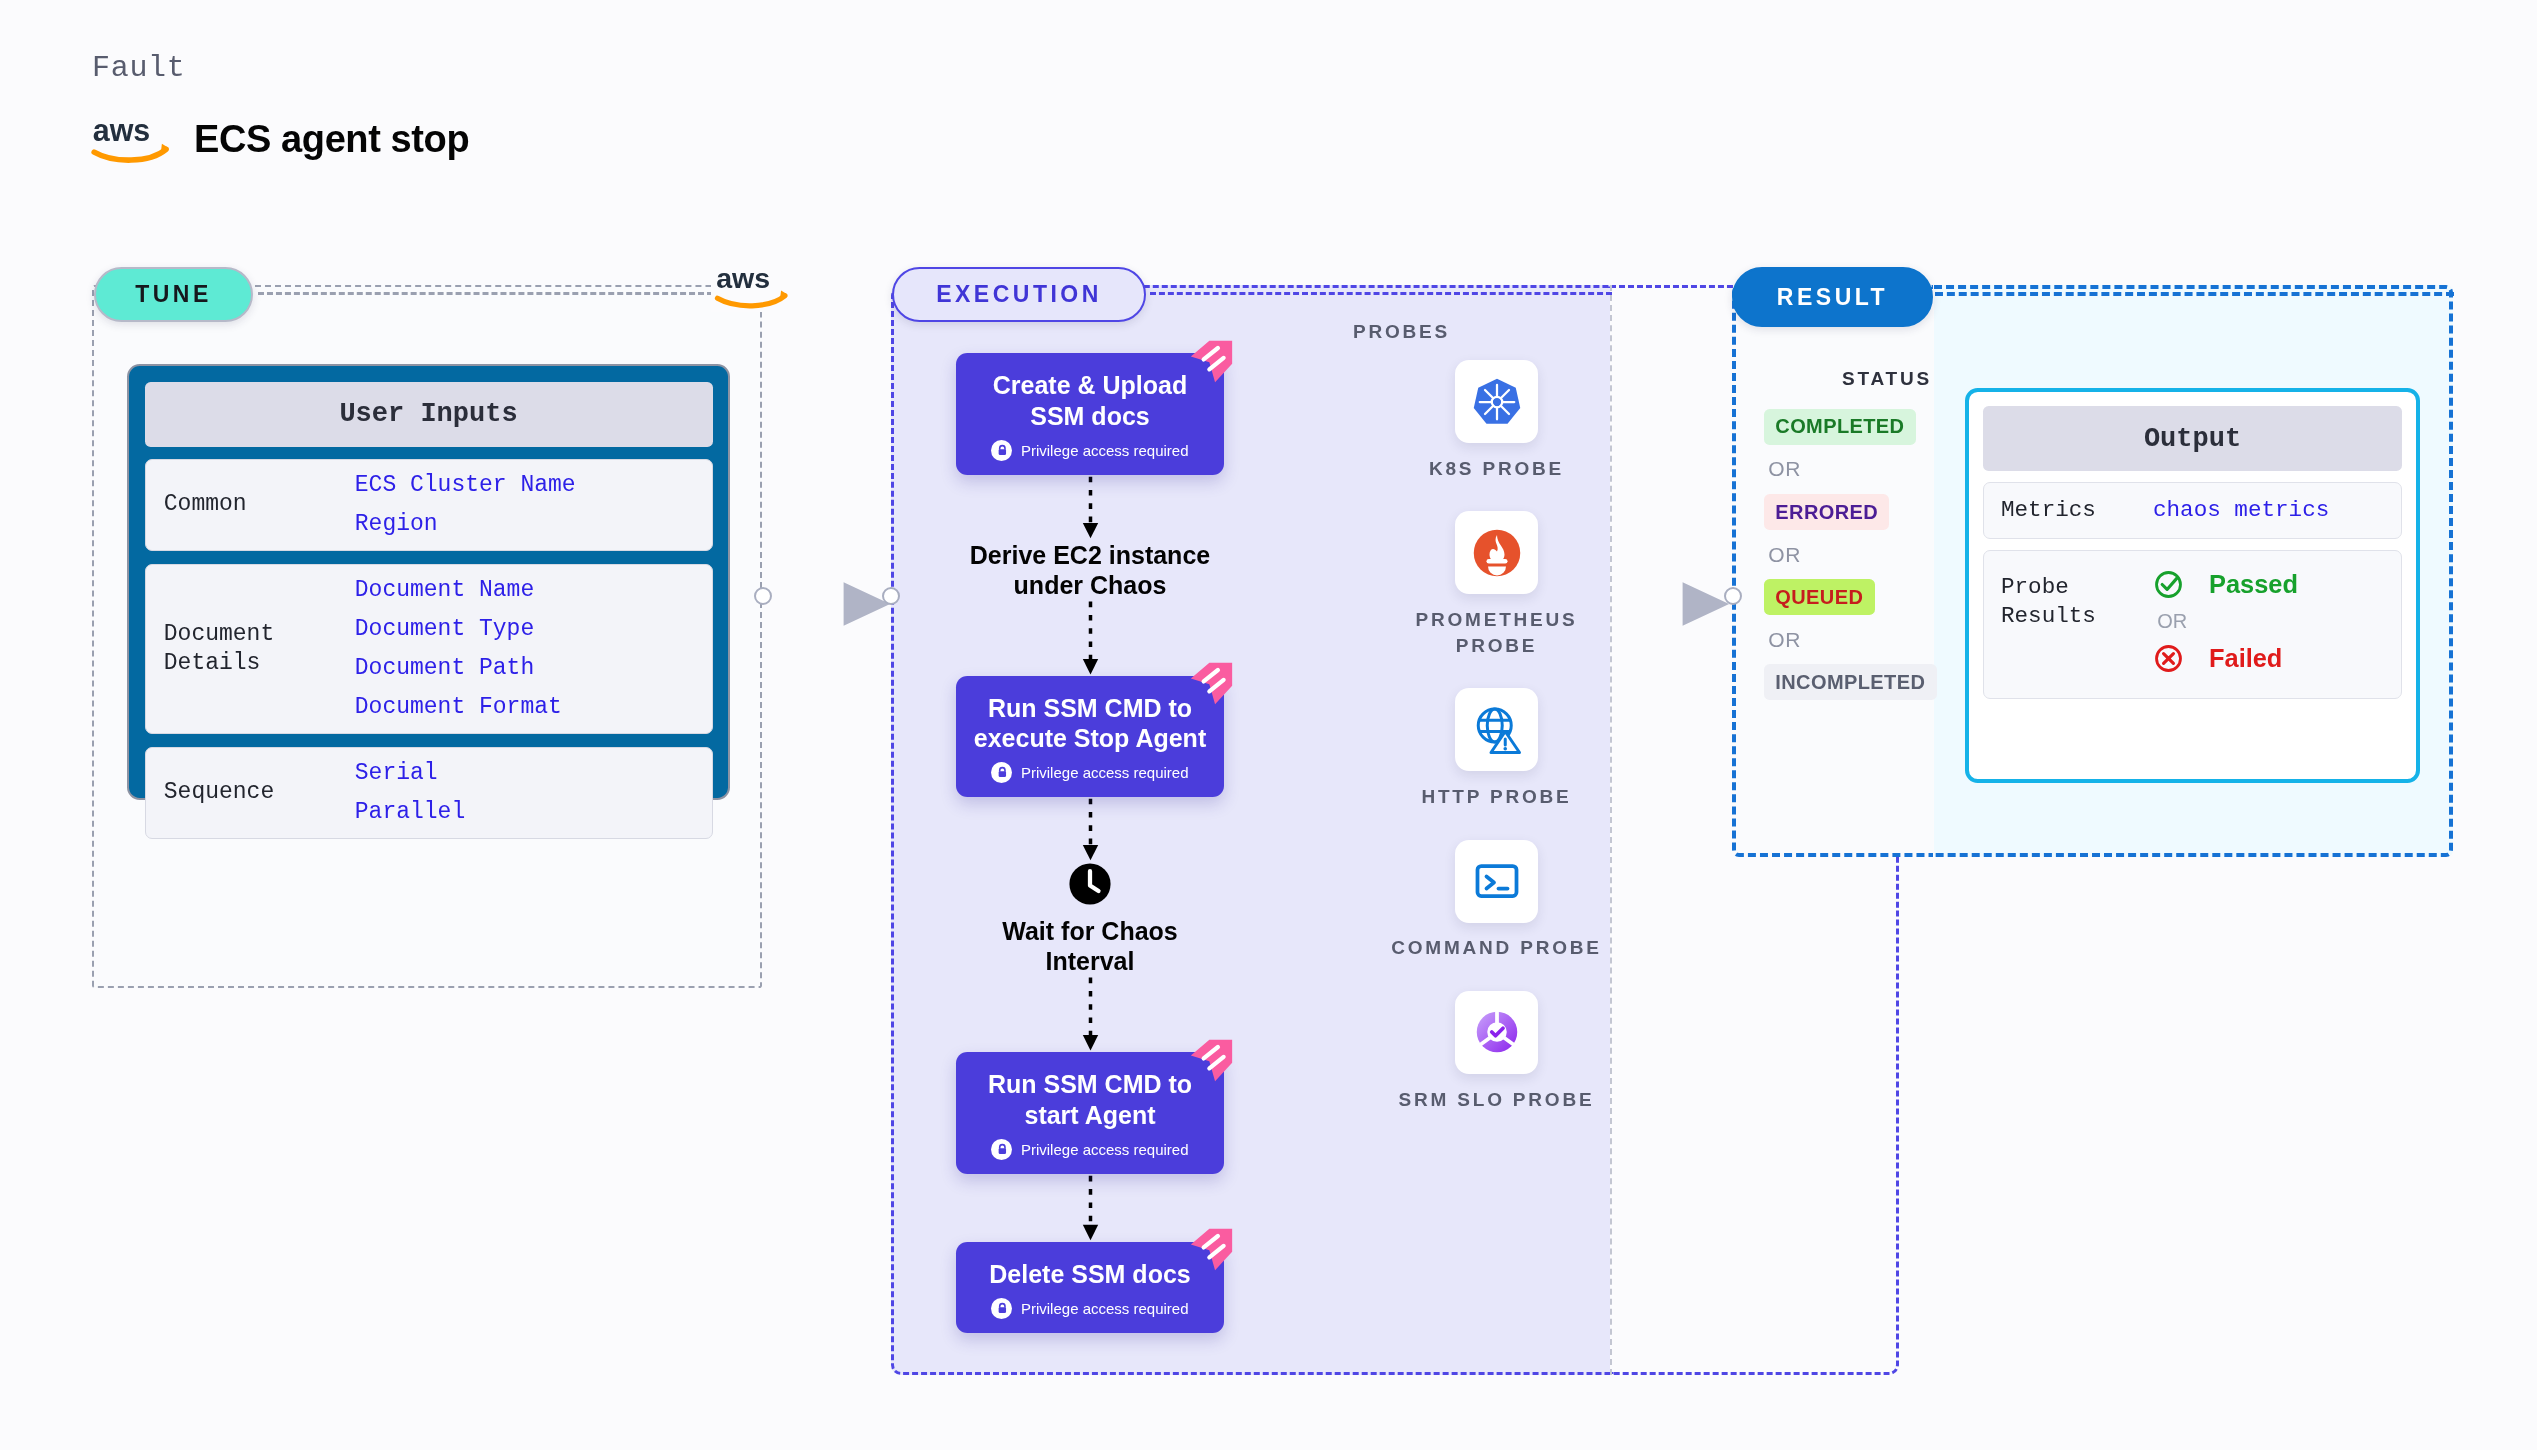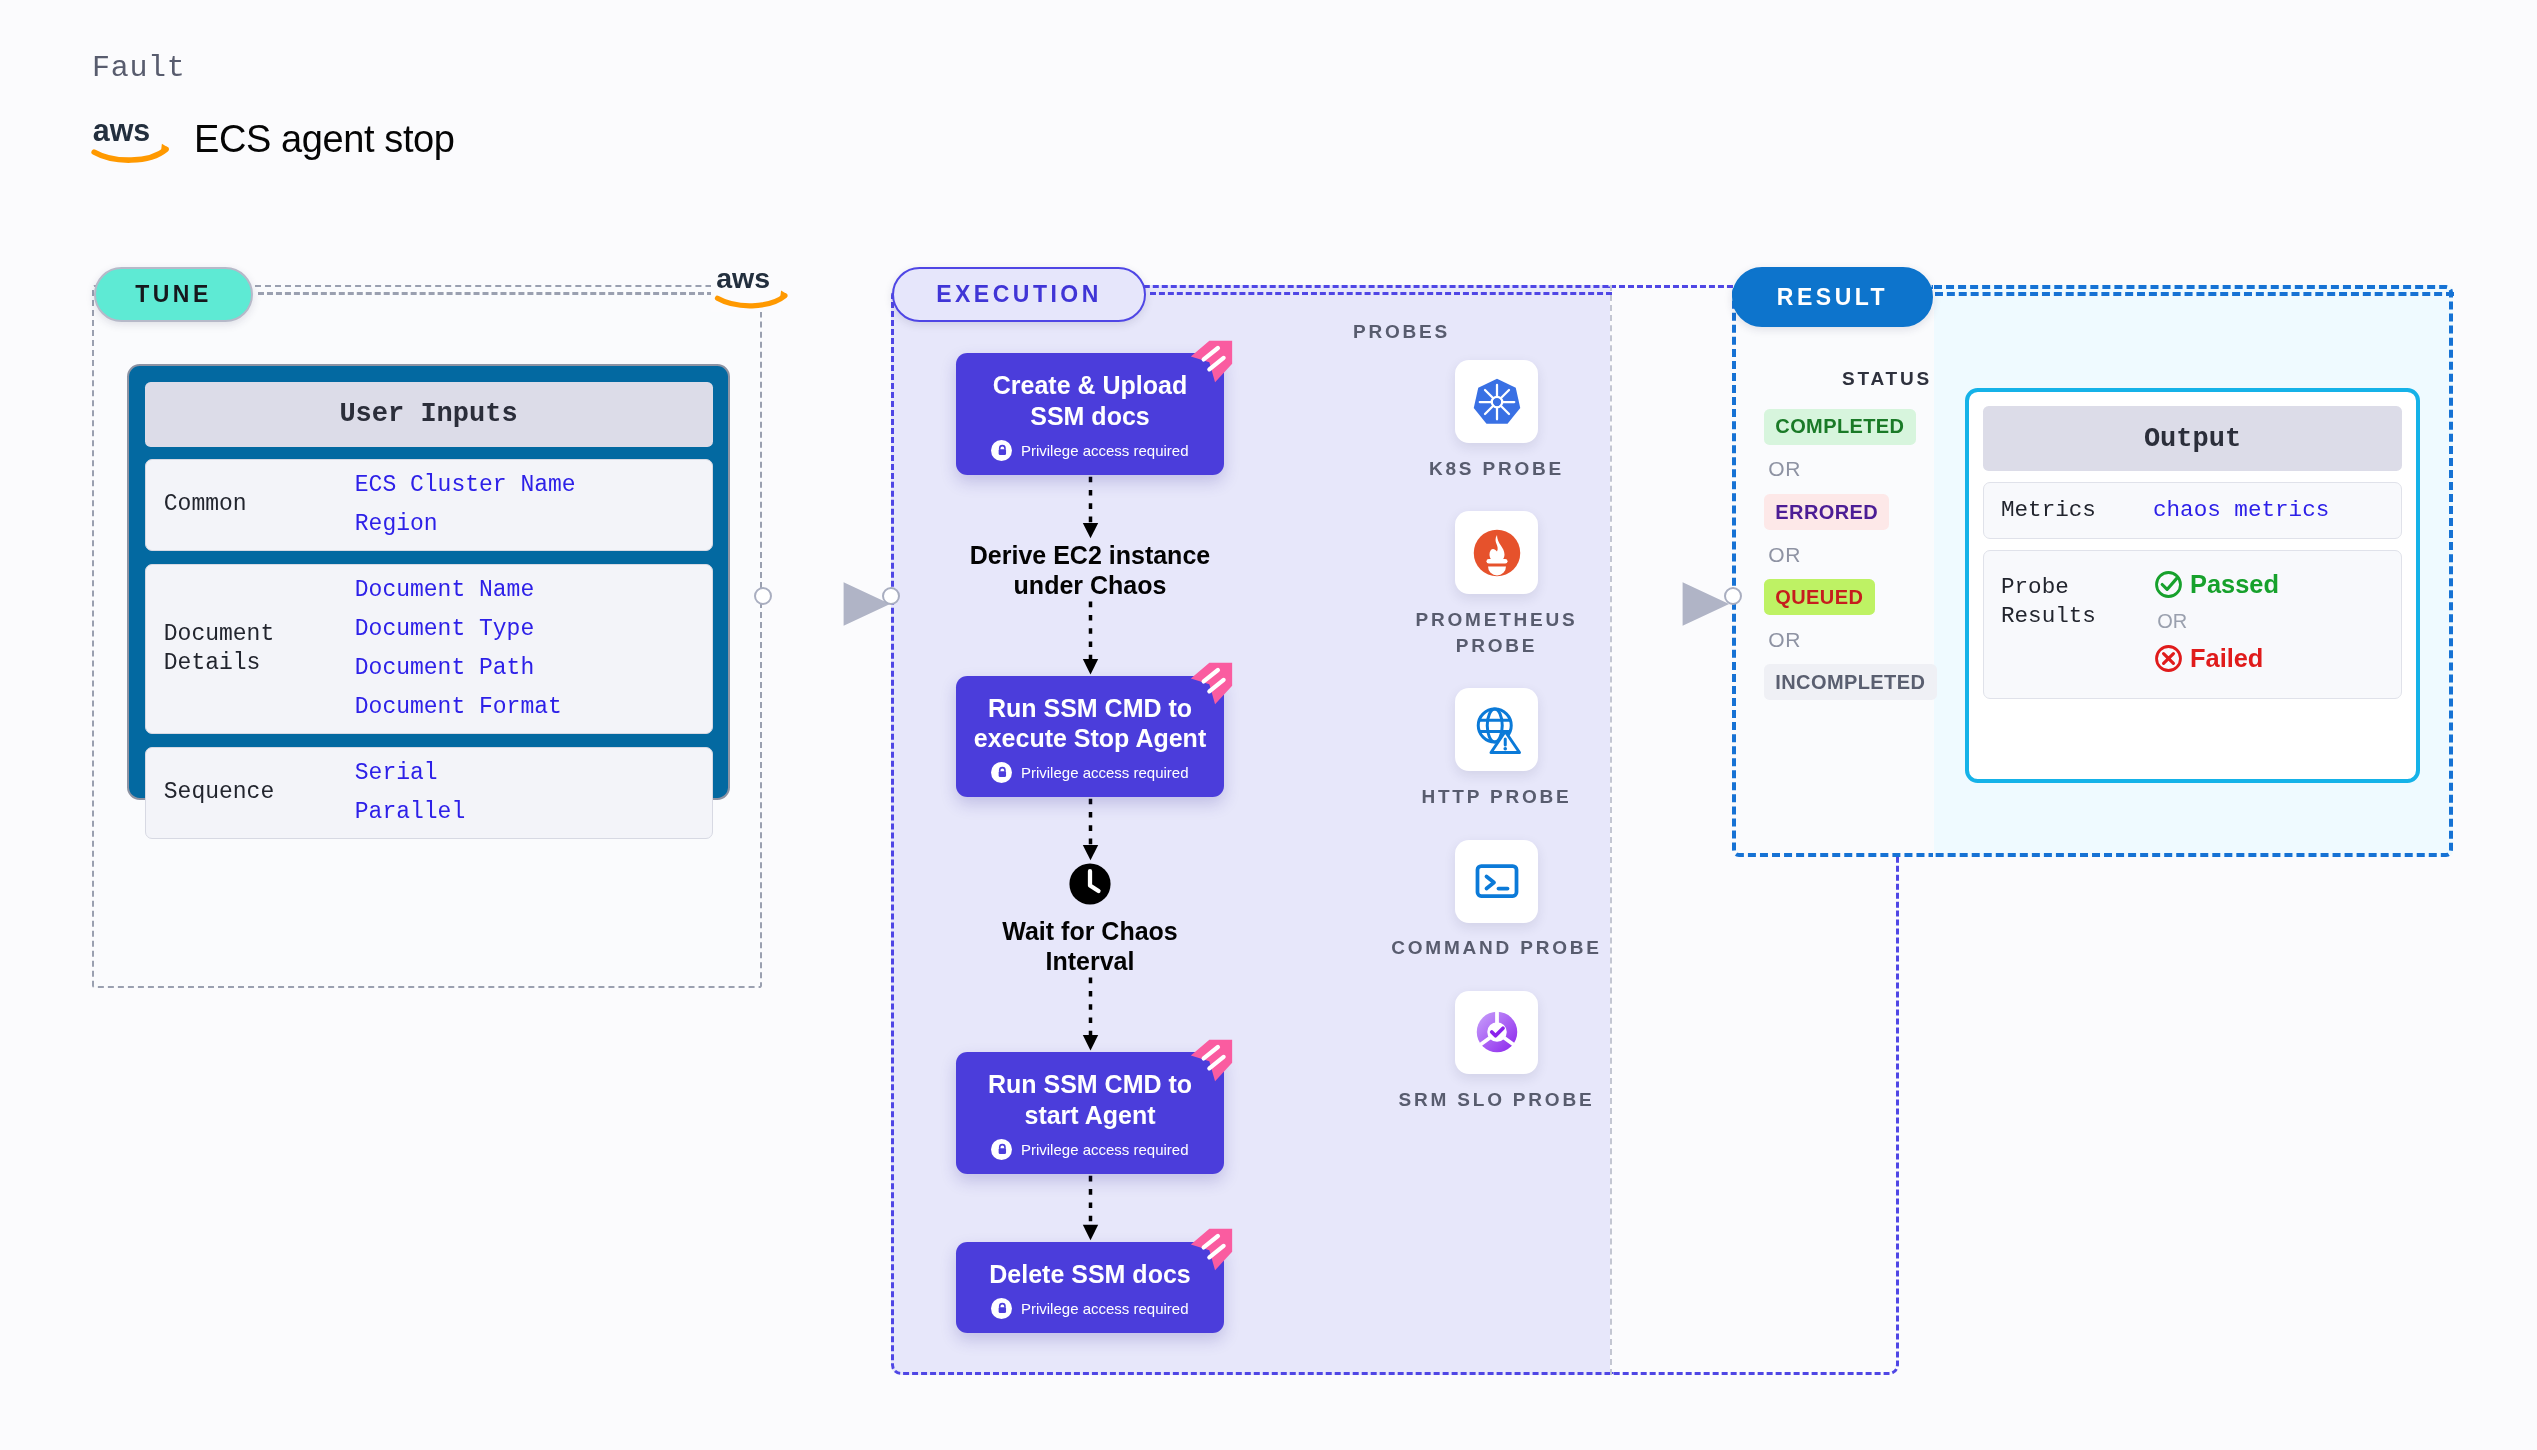--- a/index.html
+++ b/index.html
@@ -12,21 +12,21 @@
   .stage { position: relative; width: 2538px; height: 1451px; padding-left: 38px; }
 
   
   .fault-label {
     position: absolute; left: 92px; top: 51px;
     font-family: "Liberation Mono", monospace;
     font-size: 30px; color: #585c6e; letter-spacing: 0.7px;
   }
   .title-row { position: absolute; left: 90px; top: 113px; display: flex; align-items: center; gap: 21px; }
   .aws-logo { width: 83px; height: 52px; display:block; }
-  .fault-title { font-size: 38px; font-weight: 400; color: #050505; letter-spacing: -0.4px; }
+  .fault-title { font-size: 38px; font-weight: 700; color: #050505; letter-spacing: -0.4px; }
 
   
   .pill {
     position: absolute; display: flex; align-items: center; justify-content: center;
     border-radius: 705px; font-size: 23px; font-weight: 700;
     letter-spacing: 3.5px; z-index: 6;
     box-shadow: 0 2.8px 8.5px rgba(40,40,80,.13);
   }
   .pill-tune { left: 94px; top: 267px; width: 159px; height: 55px;
     background: #5eead4; border: 2.8px solid #b6b9c9; color: #16181d; }
@@ -188,21 +188,21 @@
   .out-label {
     width: 152px; flex: none;
     font-family: "Liberation Mono", monospace;
     font-size: 22.6px; color: #22252e; line-height: 1.28;
   }
   .out-val {
     font-family: "Liberation Mono", monospace;
     font-size: 22.6px; color: #2d20e8;
   }
   .pr-col { display: flex; flex-direction: column; gap: 10px; }
-  .pr-line { display: flex; align-items: center; gap: 6px; }
+  .pr-line { display: flex; align-items: center; gap: 25px; }
   .pr-line svg { width: 31px; height: 31px; flex: none; }
   .pr-pass { font-size: 25.4px; font-weight: 700; color: #17a12c; }
   .pr-fail { font-size: 25.4px; font-weight: 700; color: #e01b1b; }
   .pr-or { font-size: 20px; color: #9aa0ae; margin-left: 4.2px; }
 
   
   .conn { position: absolute; z-index: 4; }
   .node-dot {
     position: absolute; width: 18.3px; height: 18.3px; border-radius: 50%;
     background: #fff; border: 2.8px solid #a9aec0; z-index: 6;

